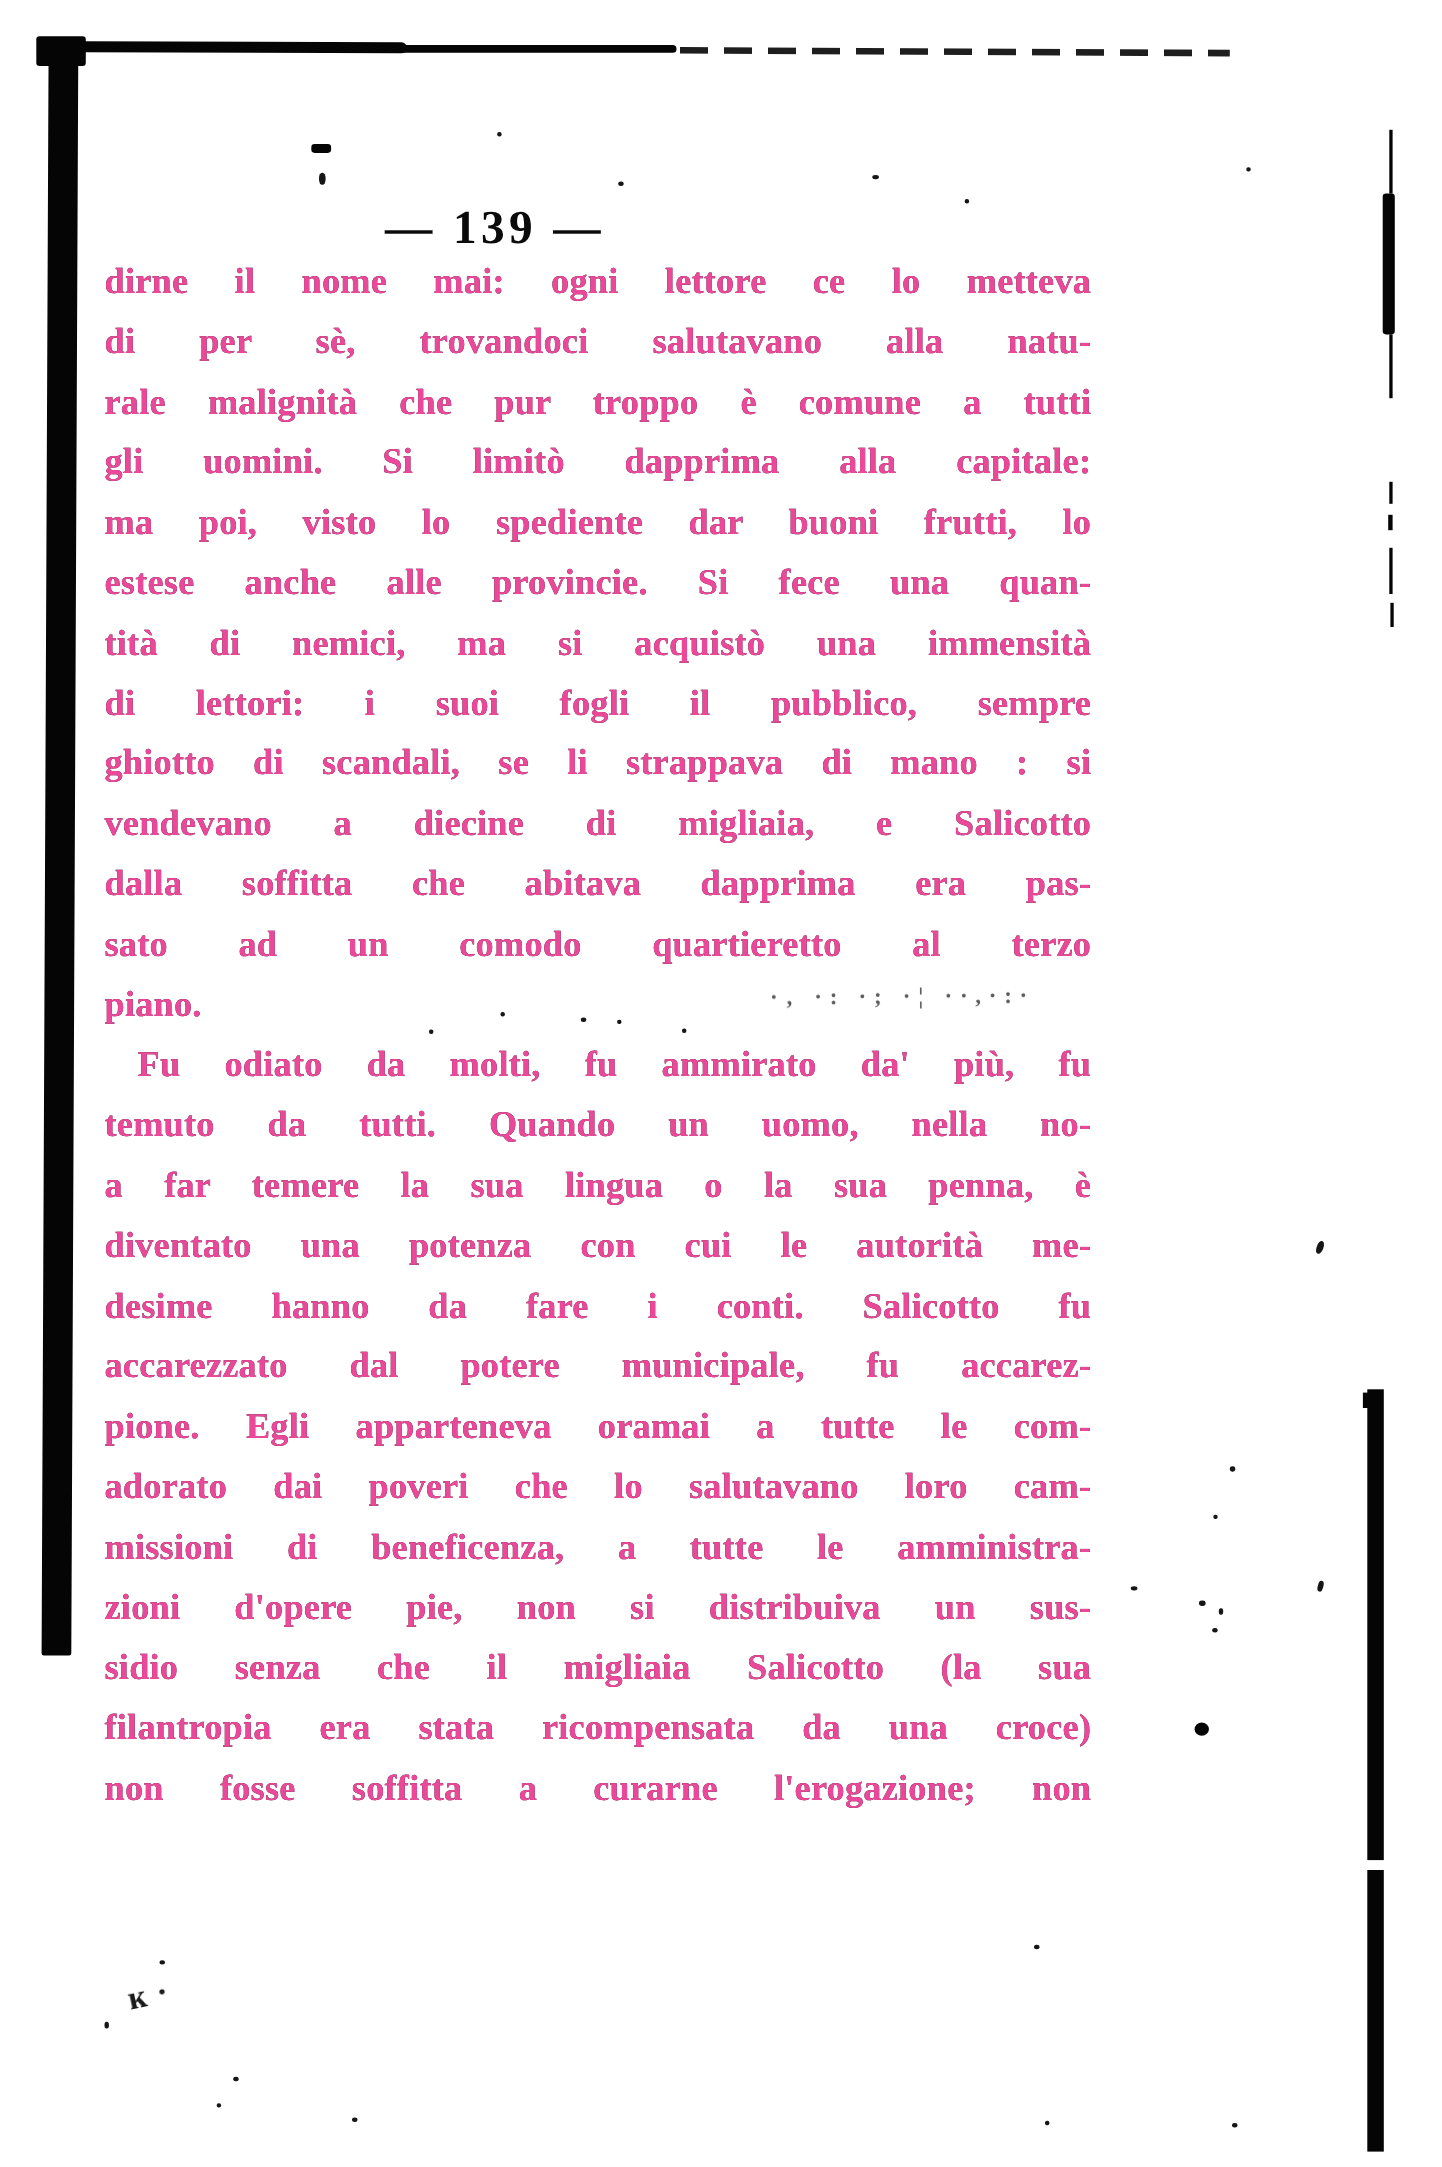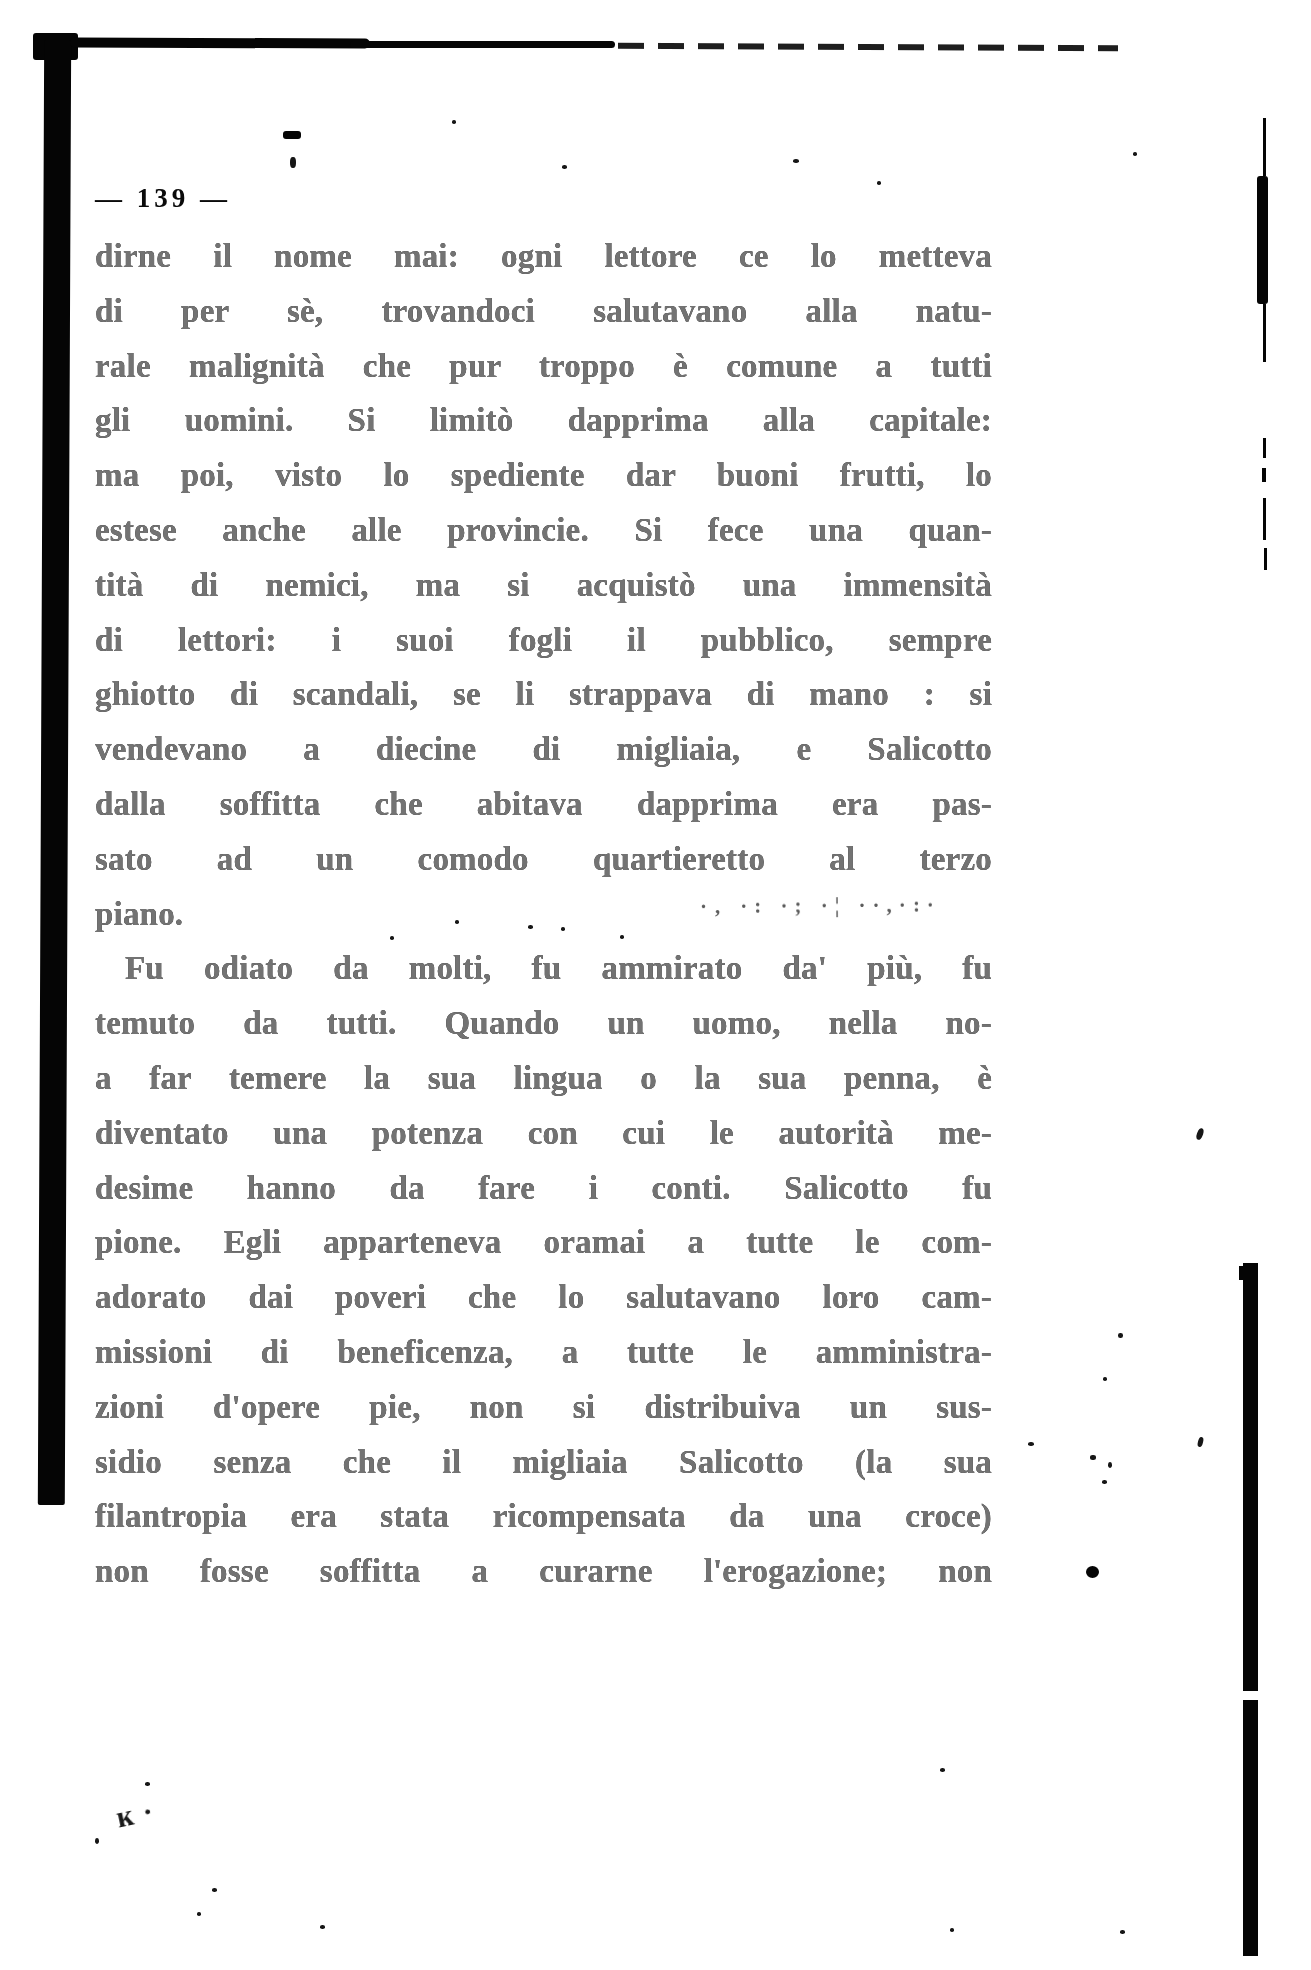--- a/index.html
+++ b/index.html
@@ -7,29 +7,29 @@
     position:relative;
     width:1311px; height:1970px;
     background:#ffffff;
     overflow:hidden;
     font-family:"Liberation Serif","DejaVu Serif",serif;
     color:#0a0a0a;
   }
   
   .page-number {
     position:absolute; left:95px; top:183px; width:710px;
-    text-align:left;
-    font-size:27px; font-weight:700; letter-spacing:4px;
+    text-align:center;
+    font-size:43px; font-weight:700; letter-spacing:4px;
     color:#0a0a0a;
   }
   .text-block {
     position:absolute; left:95px; top:229px; width:897px;
     font-size:33px; font-weight:700; line-height:54.8px;
     letter-spacing:0.2px;
-    color:#737373;
+    color:#ec4899;
   }
   .ln {
     margin:0; padding:0;
     text-align:justify; text-align-last:justify;
     white-space:normal;
     text-shadow:0 0 0.5px rgba(0,0,0,0.9);
   }
   .ln-left { text-align:right; text-align-last:left; }
   .ln-indent { padding-left:30px; }
   
@@ -92,20 +92,21 @@
     <p class="ln">ghiotto di scandali, se li strappava di mano : si</p>
     <p class="ln">vendevano a diecine di migliaia, e Salicotto</p>
     <p class="ln">dalla soffitta che abitava dapprima era pas-</p>
     <p class="ln">sato ad un comodo quartieretto al terzo</p>
     <p class="ln ln-left">piano.</p>
     <p class="ln ln-indent">Fu odiato da molti, fu ammirato da' più, fu</p>
     <p class="ln">temuto da tutti. Quando un uomo, nella no-</p>
     <p class="ln">a far temere la sua lingua o la sua penna, è</p>
     <p class="ln">diventato una potenza con cui le autorità me-</p>
     <p class="ln">desime hanno da fare i conti. Salicotto fu</p>
+    <p class="ln">accarezzato dal potere municipale, fu accarez-</p>
     <p class="ln">pione. Egli apparteneva oramai a tutte le com-</p>
     <p class="ln">adorato dai poveri che lo salutavano loro cam-</p>
     <p class="ln">missioni di beneficenza, a tutte le amministra-</p>
     <p class="ln">zioni d'opere pie, non si distribuiva un sus-</p>
     <p class="ln">sidio senza che il migliaia Salicotto (la sua</p>
     <p class="ln">filantropia era stata ricompensata da una croce)</p>
     <p class="ln">non fosse soffitta a curarne l'erogazione; non</p>
   </div>
 
   <div class="ghost-smudge">·‚ ·: ·; ·¦ ··,·:·</div>

